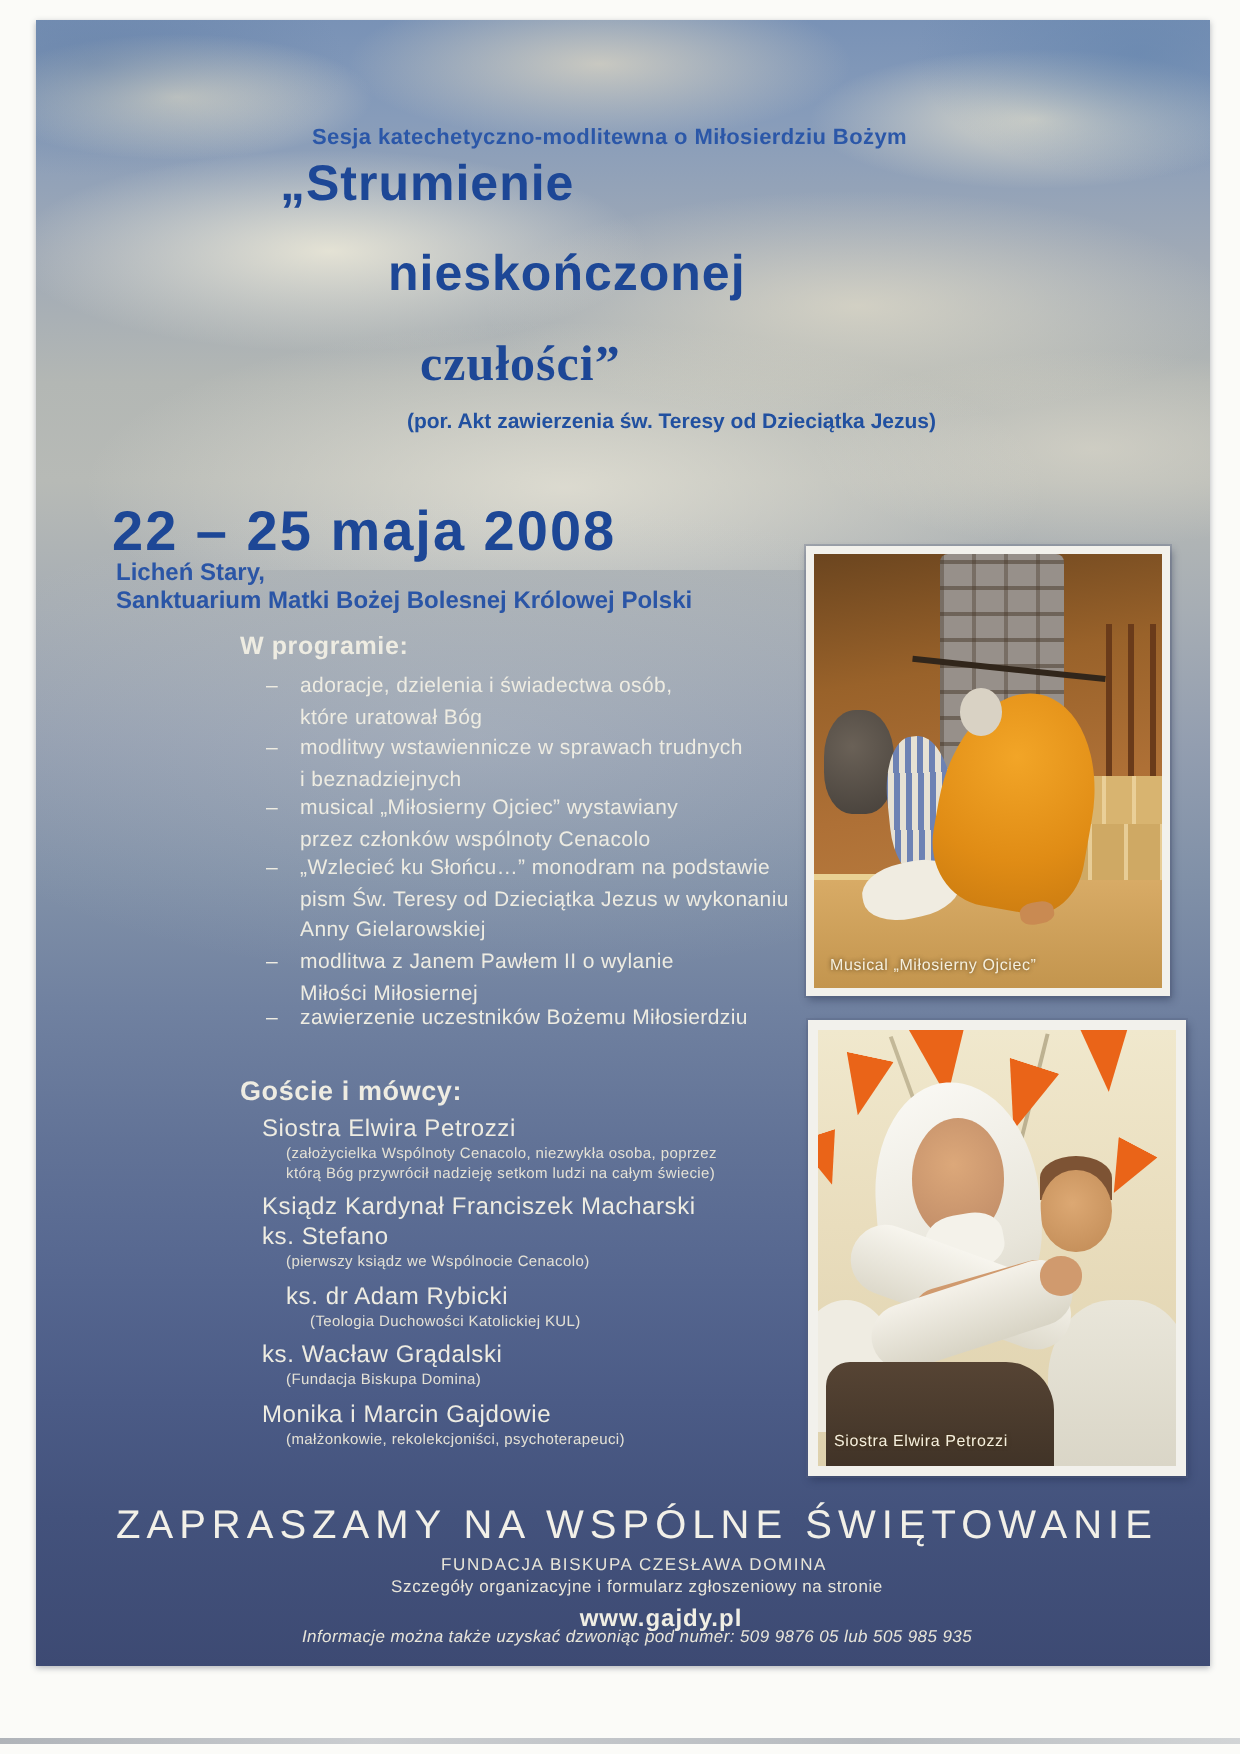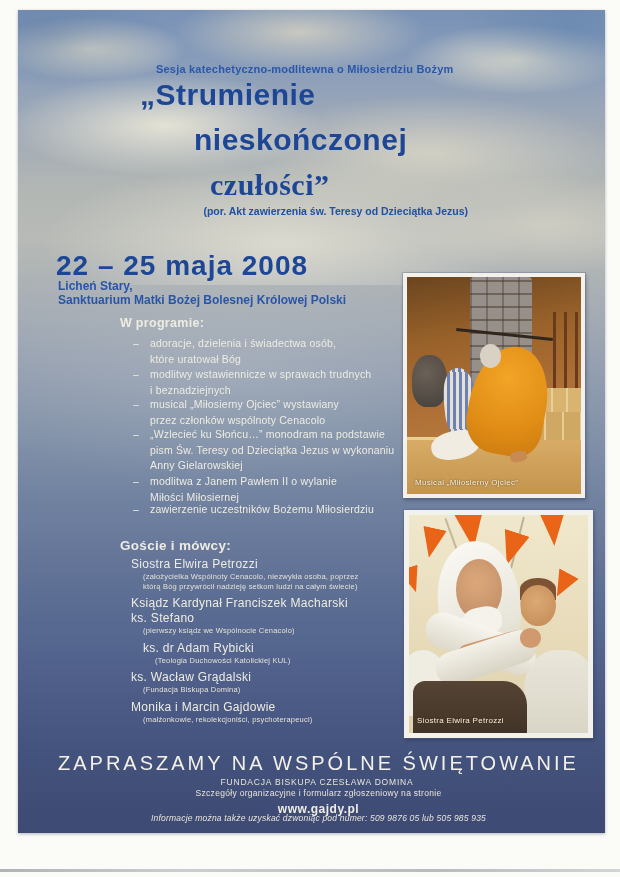--- a/index.html
+++ b/index.html
@@ -32,21 +32,21 @@
   }
   .midglow{
     position:absolute;left:0;top:230px;width:100%;height:320px;
     background:radial-gradient(ellipse 420px 170px at 38% 40%, rgba(215,220,220,.22), rgba(215,220,220,0) 72%);
   }
   .scan-line{position:absolute;left:0;top:869px;width:620px;height:3px;
     background:linear-gradient(90deg,#8f959e,#b6bac0 30%,#9aa0a8 70%,#c0c4c8);opacity:.7;}
 
   
   .kicker{position:absolute;left:138px;top:53px;font-size:11px;font-weight:bold;color:#2b57a8;letter-spacing:.2px;}
-  .title-line{position:absolute;font-size:30px;font-weight:bold;color:#1d4796;letter-spacing:.5px;line-height:1;}
+  .title-line{position:absolute;font-size:25px;font-weight:bold;color:#1d4796;letter-spacing:.5px;line-height:1;}
   .t1{left:122px;top:70px;}
   .t2{left:176px;top:115px;}
   .t3{left:192px;top:160px;font-family:Liberation Serif, serif;}
   .subtitle{position:absolute;left:120px;top:195px;width:330px;text-align:right;
     font-size:10.5px;font-weight:bold;color:#2150a0;}
   .date-range{position:absolute;left:38px;top:240px;font-size:28px;font-weight:bold;color:#1d4796;letter-spacing:1px;}
   .loc{position:absolute;left:40px;font-size:12px;font-weight:bold;color:#2a55a6;}
   .loc1{top:269px;}
   .loc2{top:283px;}
 
@@ -62,21 +62,21 @@
   .speaker{position:absolute;left:113px;}
   .sp-name{font-size:12px;line-height:12px;letter-spacing:.3px;}
   .sp-note{margin-left:12px;margin-top:2px;font-size:7.5px;line-height:9.5px;letter-spacing:.2px;color:#e4e1d5;}
   .sp0{top:548px;} .sp1{top:587px;} .sp2{top:602px;} .sp3{top:632px;margin-left:12px;} .sp4{top:661px;} .sp5{top:691px;}
 
   
   .footer-line{position:absolute;left:0;width:100%;padding-left:14px;box-sizing:border-box;text-align:center;}
   .invite{top:742px;font-size:20px;font-weight:500;letter-spacing:3px;color:#f2f0e8;}
   .foundation{top:767px;font-size:8.5px;letter-spacing:.8px;color:#e8e5d9;padding-left:11px;}
   .details{top:778px;font-size:8.5px;letter-spacing:.3px;color:#e8e5d9;}
-  .website{top:792px;font-size:12px;font-weight:bold;letter-spacing:.5px;color:#f0eee4;}
+  .website{top:792px;font-size:12px;font-weight:bold;letter-spacing:.5px;color:#f0eee4;margin-left:12px;}
   .phone{top:803px;font-size:8.5px;letter-spacing:.2px;color:#e8e5d9;font-style:italic;}
 
   
   .photo{position:absolute;box-sizing:border-box;background:#f2f1ec;
     box-shadow:0 0 0 1px rgba(90,100,130,.3), 1px 2px 4px rgba(25,35,65,.4);}
   .photo-inner{position:relative;width:100%;height:100%;overflow:hidden;}
   .photo1{left:385px;top:263px;width:182px;height:225px;padding:4px;}
   .photo2{left:386px;top:500px;width:189px;height:228px;padding:5px;}
   .caption{position:absolute;left:8px;font-size:8px;color:#f5efdd;letter-spacing:.3px;
     text-shadow:0 0 2px rgba(70,50,20,.85);z-index:9;}

